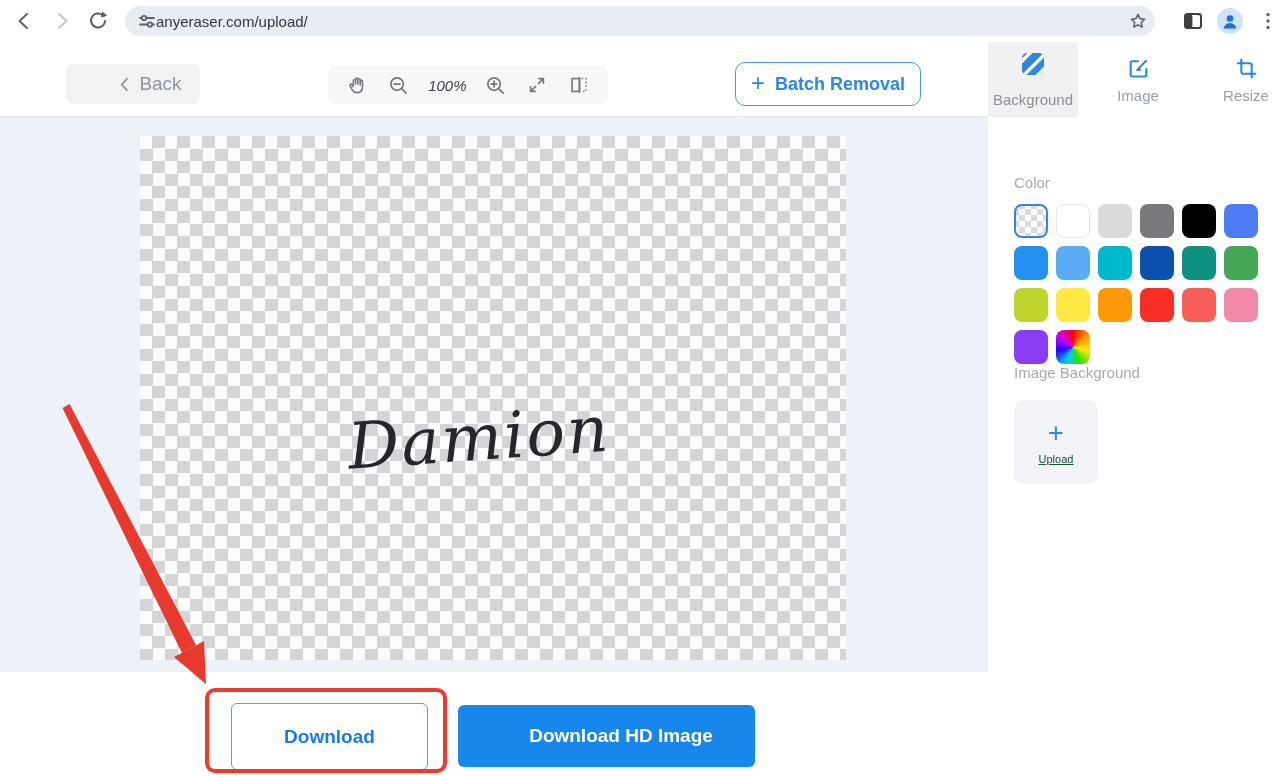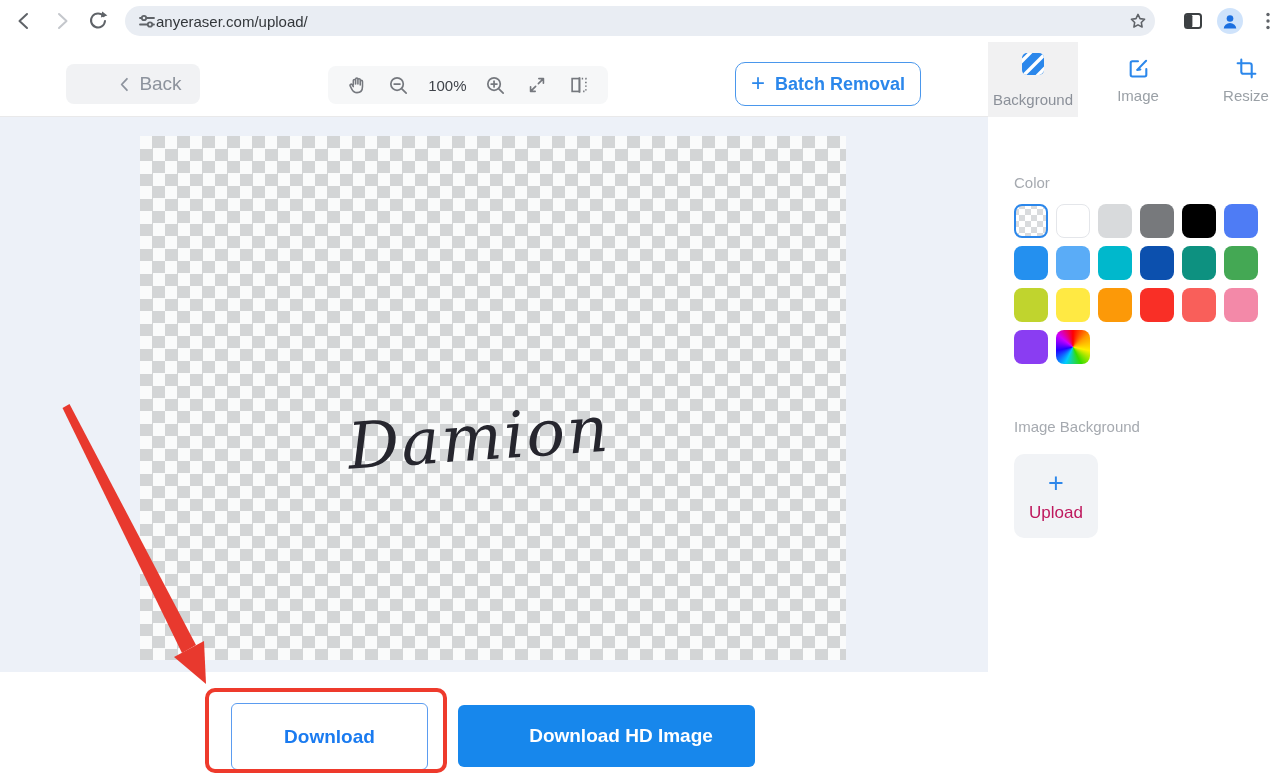--- a/index.html
+++ b/index.html
@@ -20,21 +20,21 @@
   
   #app-header { position:absolute; left:0; top:42px; width:1280px; height:75px; background:#fff; }
   #header-left { position:absolute; left:0; top:0; width:988px; height:75px; border-bottom:1px solid #e9e9ea; }
   #back-btn { position:absolute; left:66px; top:22px; width:134px; height:40px; background:#f1f2f4;
               border:none; border-radius:8px; color:#8d939d; font-size:19px; cursor:pointer;
               display:flex; align-items:center; justify-content:center; gap:8px;
               font-family:"Liberation Sans", sans-serif;padding-left:34px; }
   #tool-group { position:absolute; left:328px; top:24px; width:280px; height:38px; background:#f6f7f8;
                 border-radius:8px; display:flex; align-items:center; justify-content:space-evenly; }
   #tool-group .tool { width:24px; height:24px; cursor:pointer; display:flex; align-items:center; justify-content:center; }
-  #zoom-level { font-size:15px; color:#3f434a; font-weight:500; cursor:default; }
+  #zoom-level { font-size:15px; color:#3f434a; font-weight:500; cursor:default;font-style:italic; }
   #batch-btn { position:absolute; left:735px; top:20px; width:186px; height:44px; background:#fff;
                border:1.5px solid #4a97ec; border-radius:10px; color:#2b87eb; font-size:18px; font-weight:700;
                display:flex; align-items:center; justify-content:center; gap:10px; cursor:pointer;
                font-family:"Liberation Sans", sans-serif; }
   #batch-btn .plus { font-size:24px; font-weight:400; line-height:1; position:relative; top:-1px; }
 
   
   #tabs { position:absolute; left:988px; top:0; width:292px; height:75px; background:#fff; }
   .tab { position:absolute; top:0; height:75px; display:flex; flex-direction:column; align-items:center;
          justify-content:center; gap:6px; cursor:pointer; }
@@ -69,25 +69,25 @@
   
   #sidebar { position:absolute; left:988px; top:117px; width:292px; height:659px; background:#fff; padding:57px 0 0 26px; }
   .panel-title { font-size:15px; color:#a6aab0; }
   #swatch-grid { margin-top:13px; width:246px; display:flex; flex-wrap:wrap; gap:8px; }
   .swatch { width:34px; height:34px; border-radius:8px; cursor:pointer; }
   .swatch.transparent { background-image:conic-gradient(#d9dbdd 25%, #fff 0 50%, #d9dbdd 0 75%, #fff 0);
                         background-size:12px 12px; background-position:center; }
   .swatch.selected { border:2px solid #2b87eb; }
   .swatch.bordered { border:1px solid #e4e6ea; }
   .swatch.rainbow { background:conic-gradient(from 0deg, #ff0000, #ff9900, #ffee00, #33dd00, #00ccff, #2200ff, #cc00ff, #ff0000); }
-  #image-bg-title { margin-top:54px; }
+  #image-bg-title { }
   #upload-card { margin-top:19px; width:84px; height:84px; background:#f1f3f6; border-radius:10px;
                  display:flex; flex-direction:column; align-items:center; justify-content:center; gap:6px; cursor:pointer; }
   #upload-card .plus { color:#2e87ea; font-size:27px; font-weight:400; line-height:1; }
-  #upload-card .upload-label { color:#be185d; font-size:17px; }
+  #upload-card .upload-label { color:#14532d; font-size:11px;text-decoration:underline; }
 
   svg { display:block; }
 </style>
 </head>
 <body>
 
 <div id="chrome">
   <div class="chrome-icon" style="left:12px">
     <svg viewBox="0 0 24 24" width="24" height="24">
         <path d="M15 5 L7.5 12 L15 19" fill="none" stroke="#5f6368" stroke-width="2" stroke-linecap="round" stroke-linejoin="round"></path>

